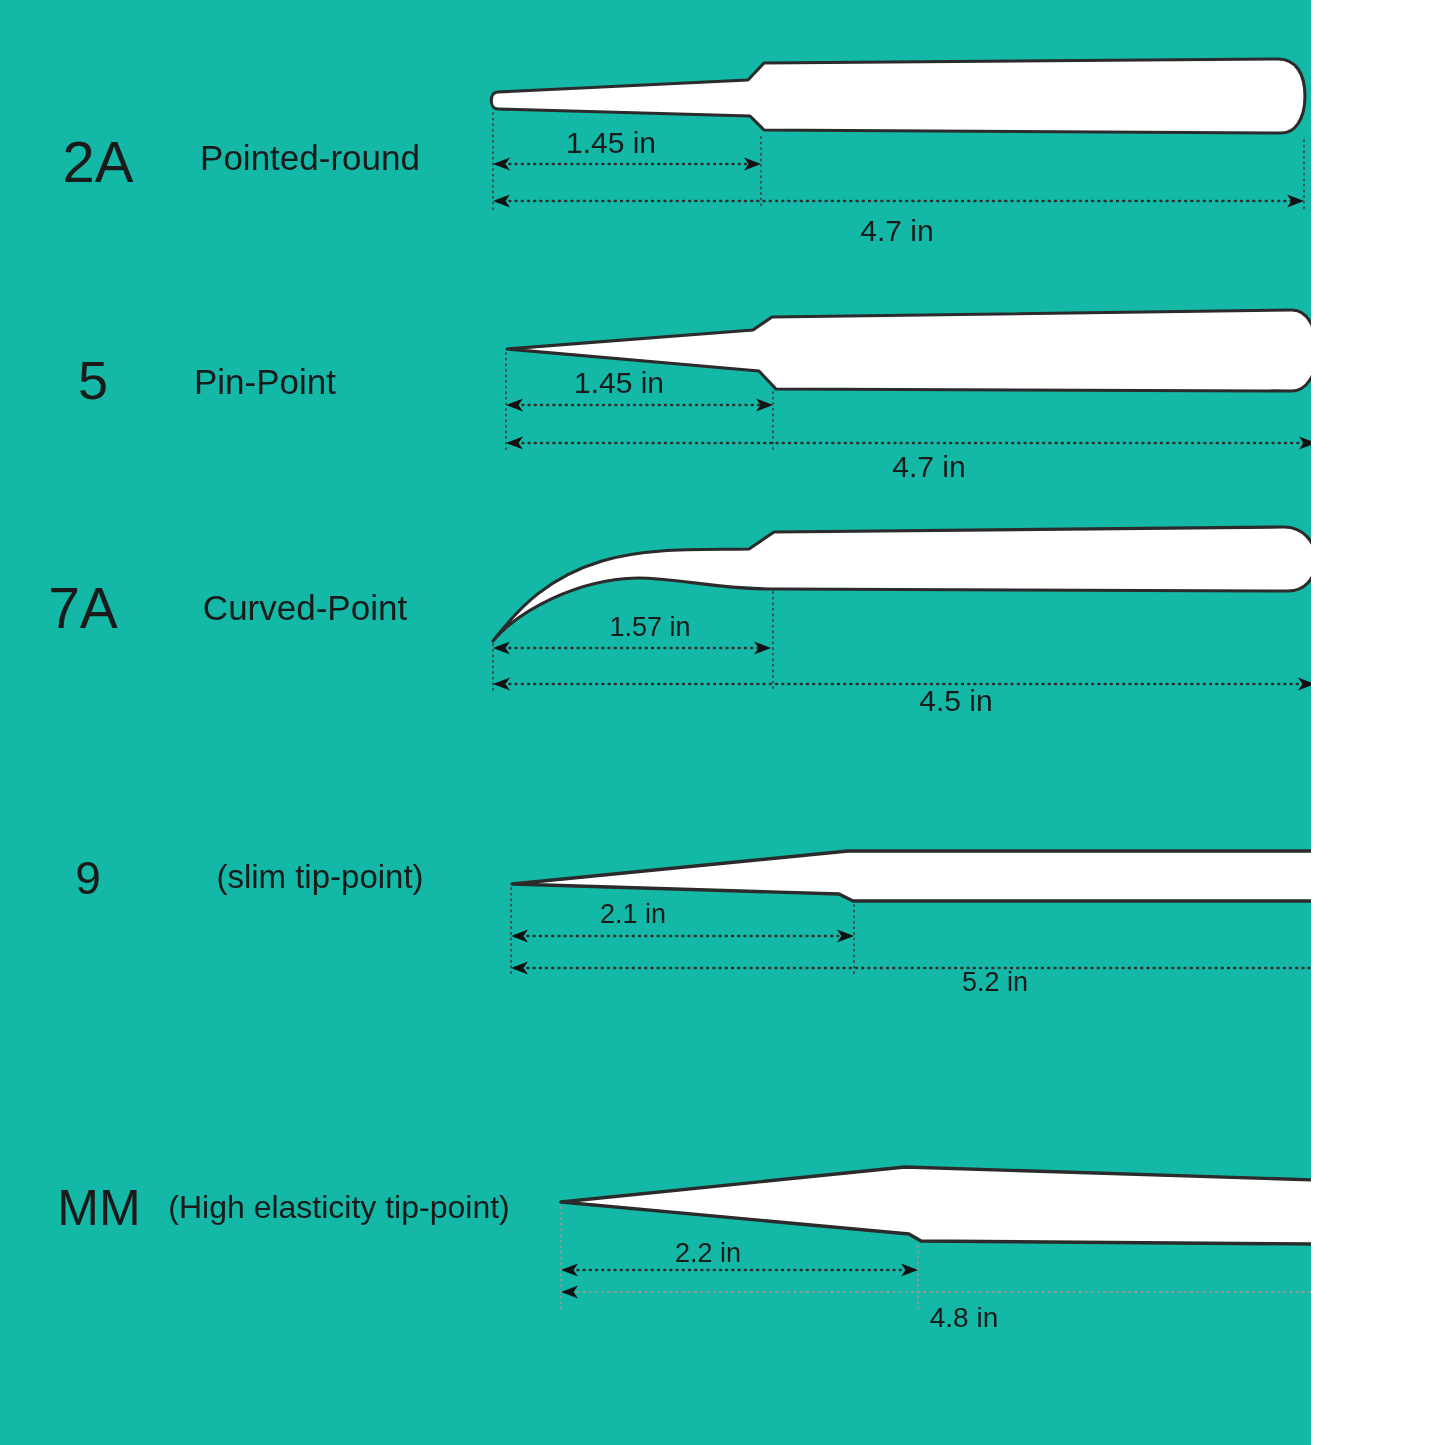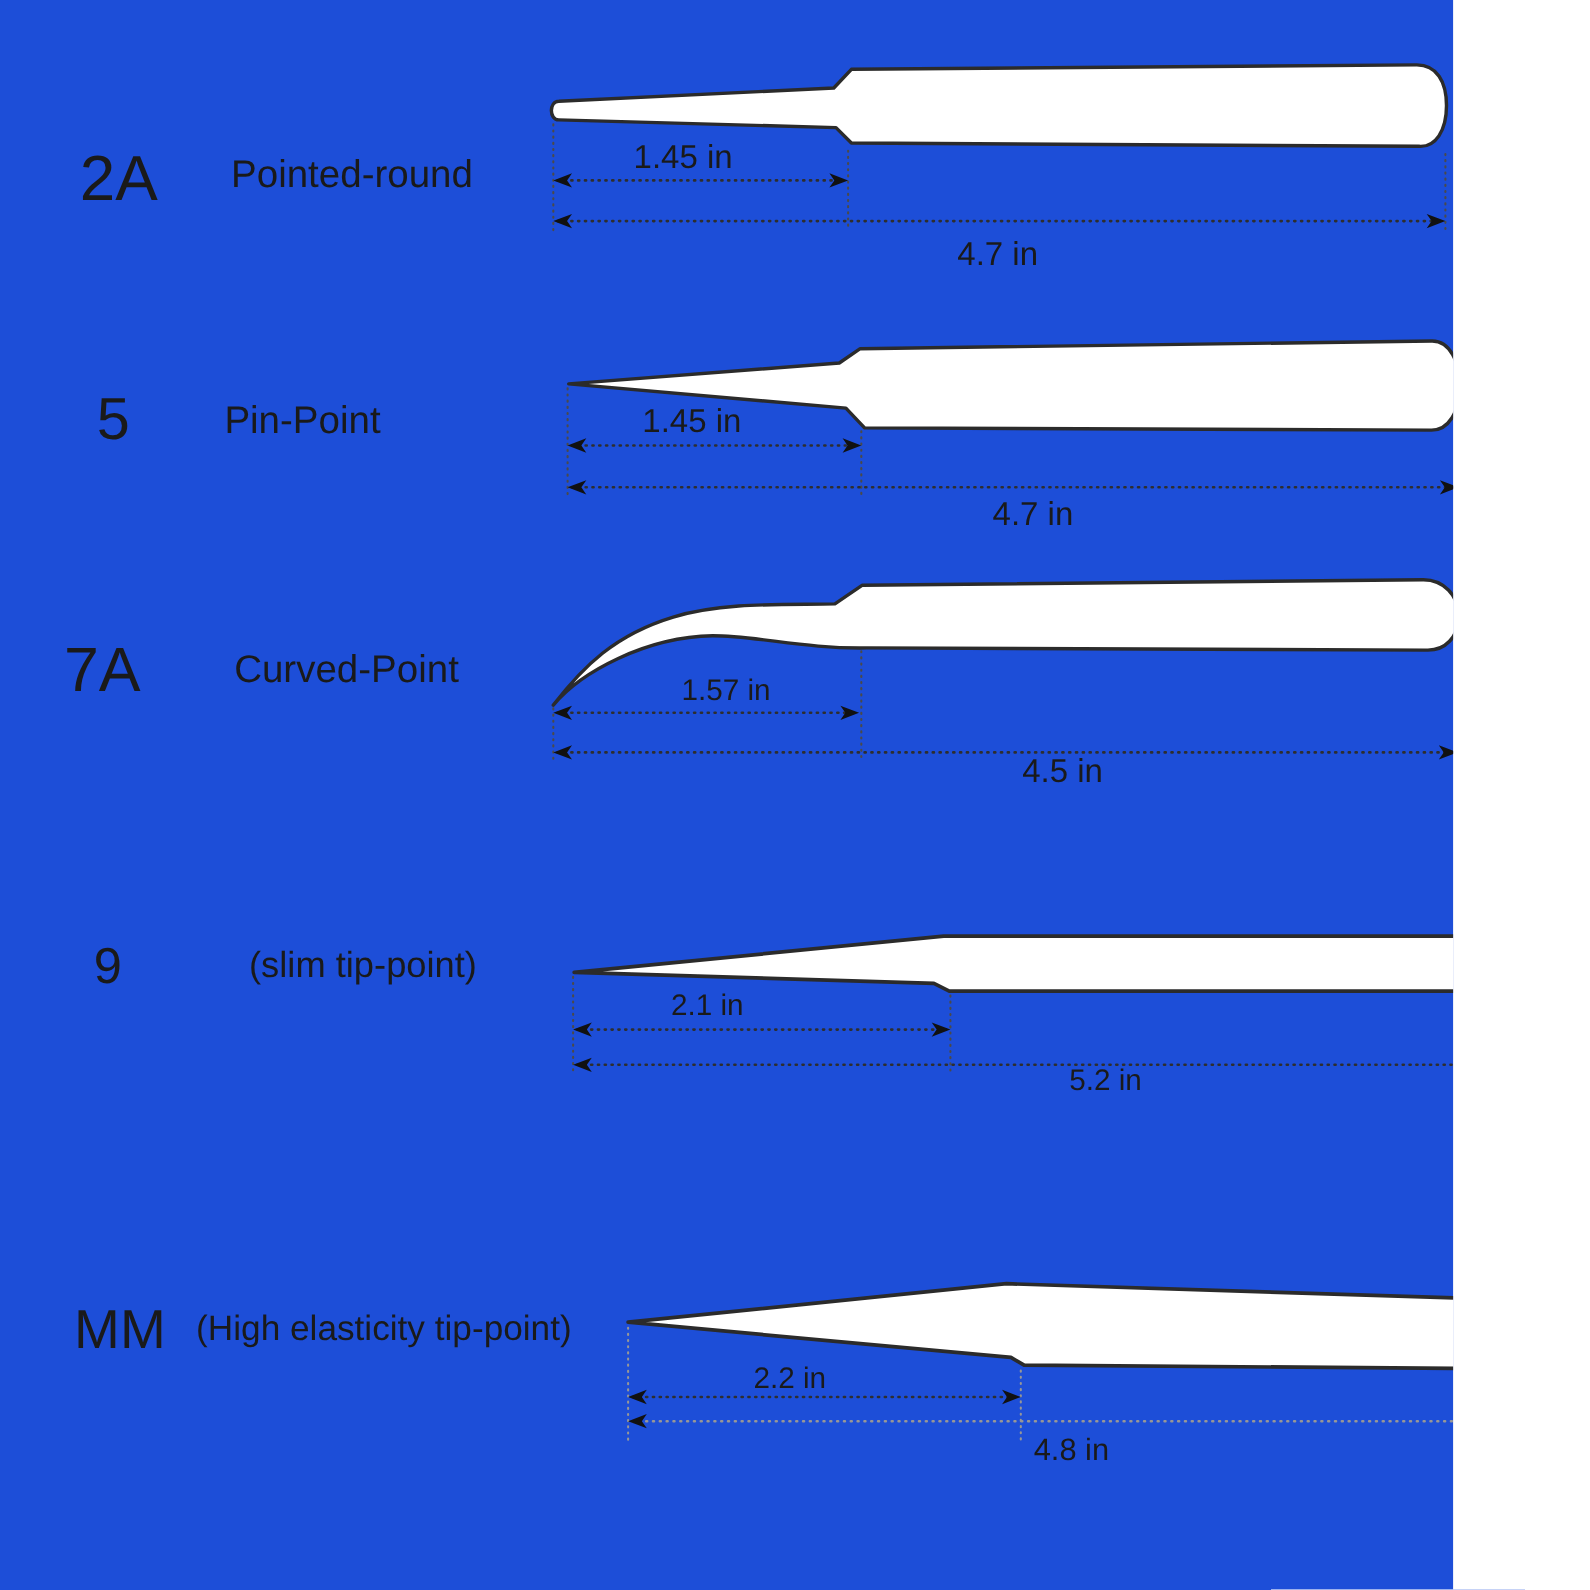--- a/index.html
+++ b/index.html
@@ -1,16 +1,16 @@
 <!DOCTYPE html>
 <html><head>
 <meta charset="utf-8">
 <style>
   html,body { margin:0; padding:0; background:#ffffff; }
-  .stage { position:relative; width:1311px; height:1445px; background:#1d4ed8; overflow:hidden;padding-left:10px; }
+  .stage { position:relative; width:1311px; height:1445px; background:#14b8a6; overflow:hidden; }
   svg { display:block; }
   text { fill:#1a1a1a; font-family:"Liberation Sans", sans-serif; }
   .outline  { fill:#ffffff; stroke:#2b2b2b; stroke-width:3.1; stroke-linejoin:round; }
   .outline-bold { fill:#ffffff; stroke:#2b2b2b; stroke-width:3.4; stroke-linejoin:round; }
   .dim      { stroke:#2e2e2e; stroke-width:2.4; stroke-dasharray:1 5.2; stroke-linecap:round; fill:none; }
   .dim-light{ stroke:#979797; stroke-width:2.2; stroke-dasharray:1 5.2; stroke-linecap:round; fill:none; }
   .ext      { stroke:#4a4a4a; stroke-width:1.9; stroke-dasharray:1 4.6; stroke-linecap:round; fill:none; }
   .ext-light{ stroke:#979797; stroke-width:1.9; stroke-dasharray:1 4.6; stroke-linecap:round; fill:none; }
   .arrow    { fill:#111111; stroke:none; }
   .model    { font-weight:400; }

